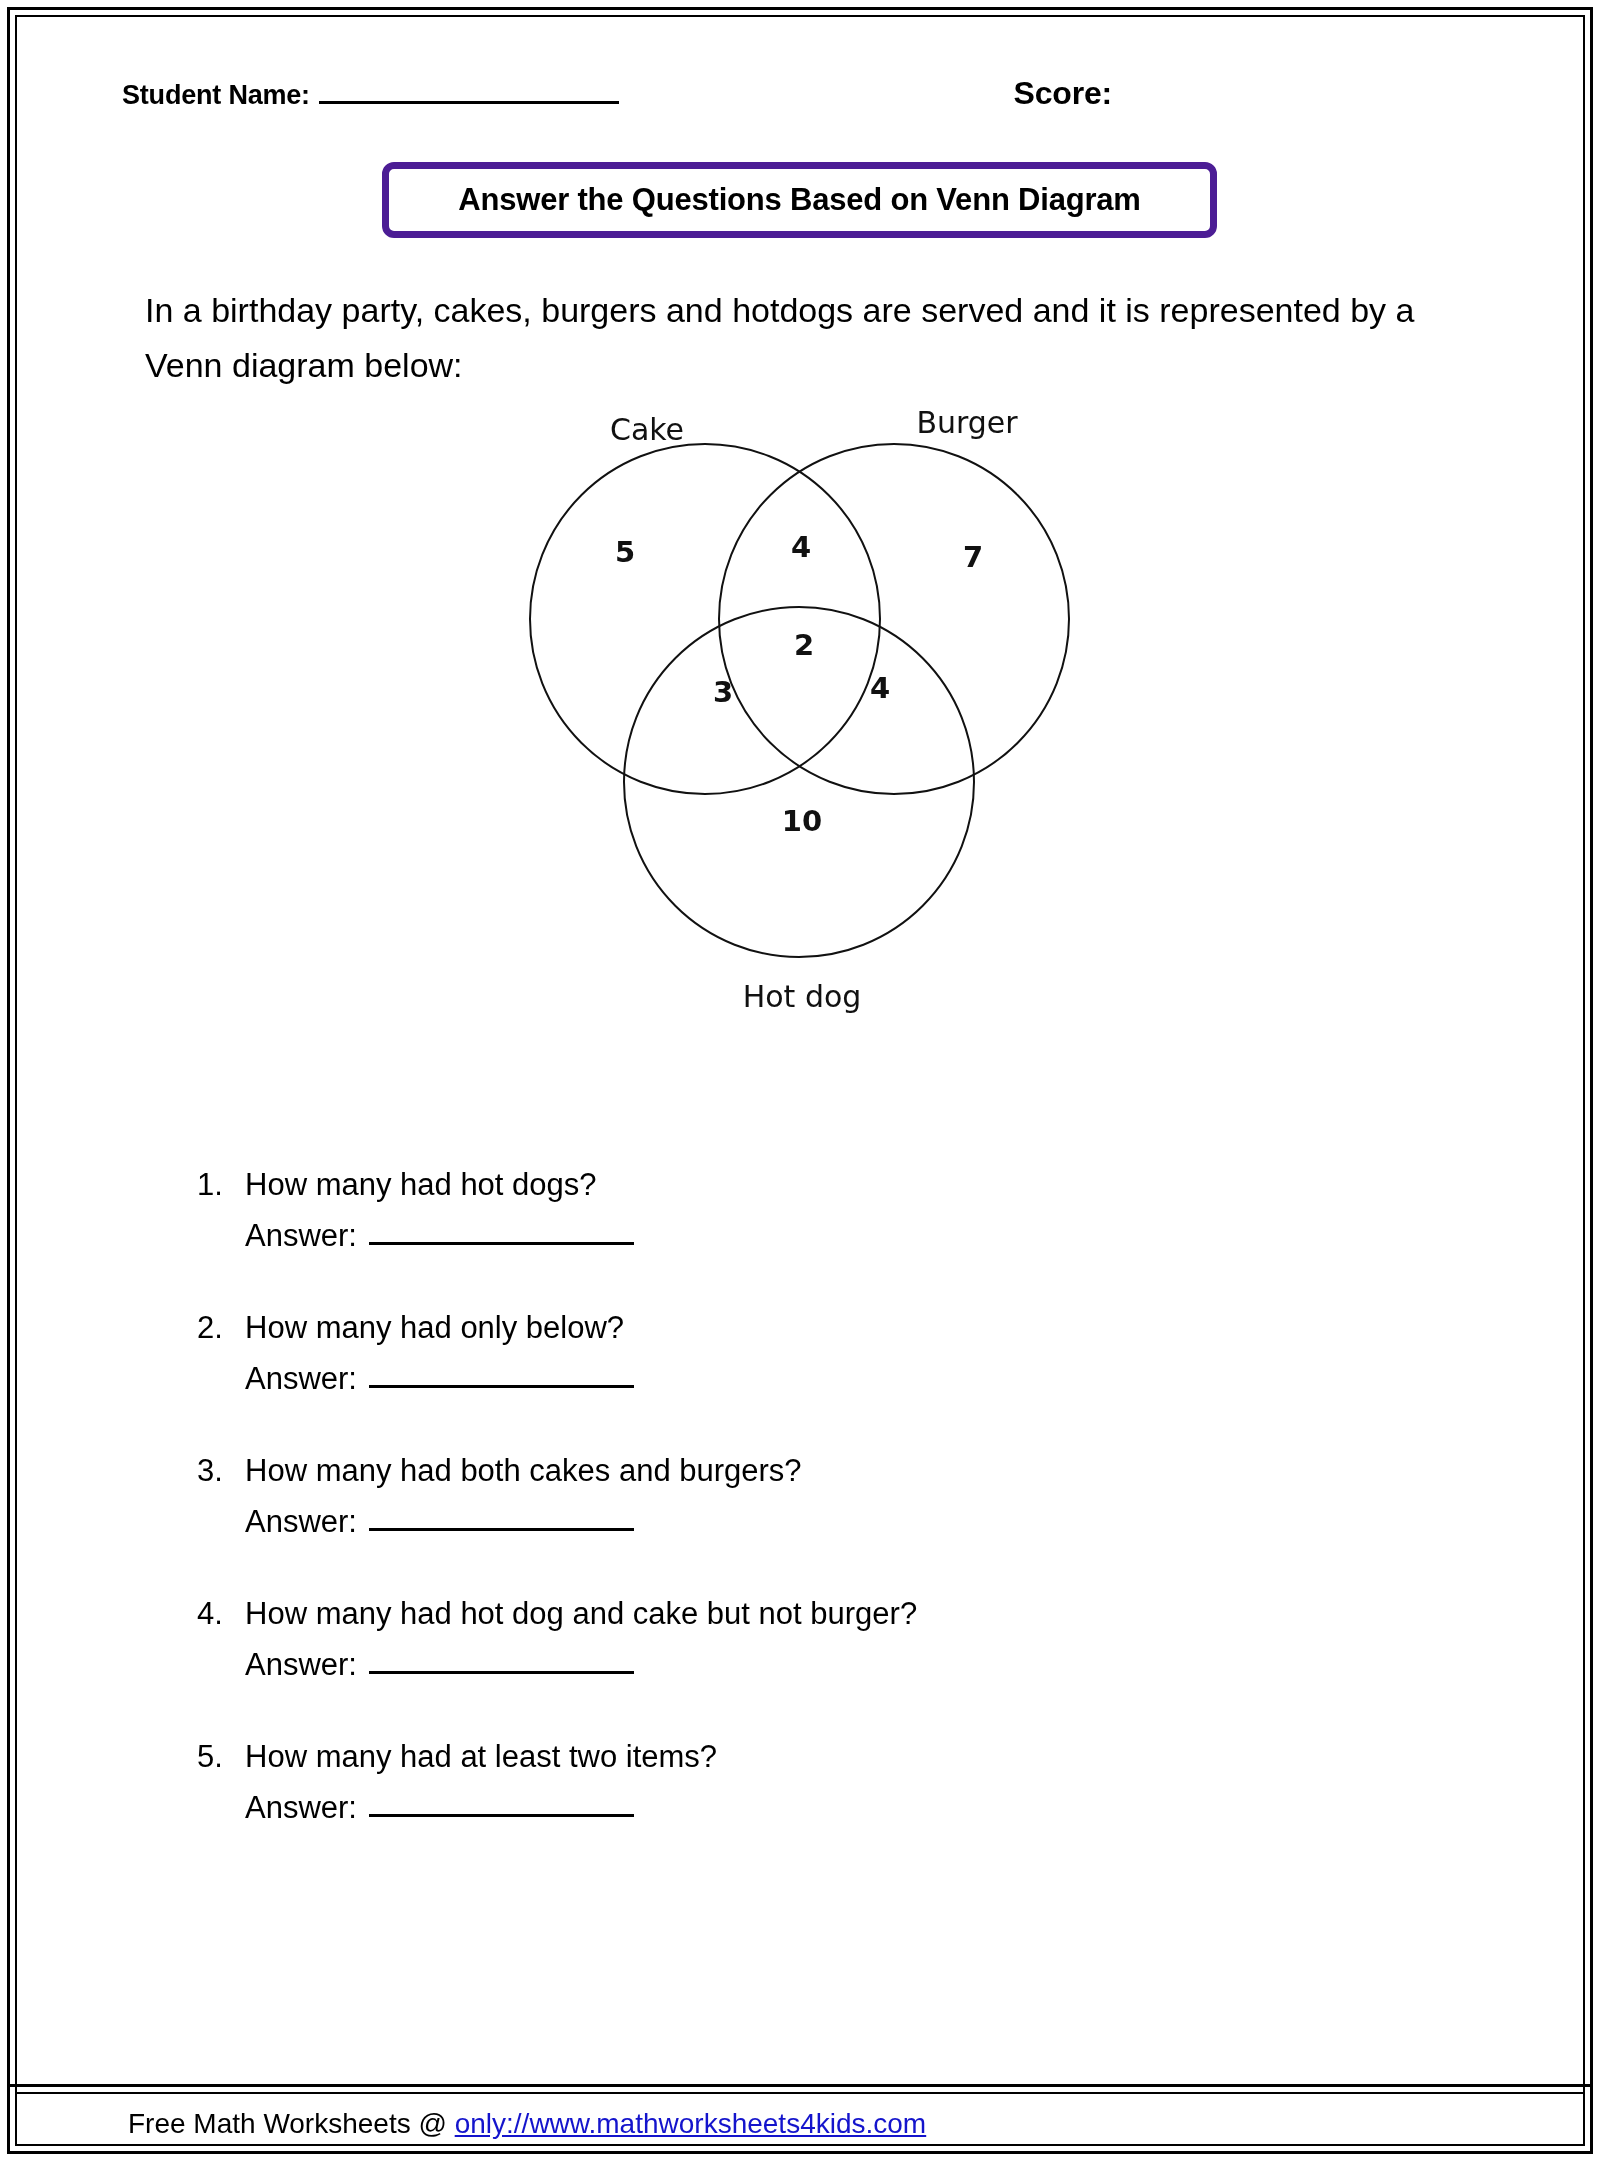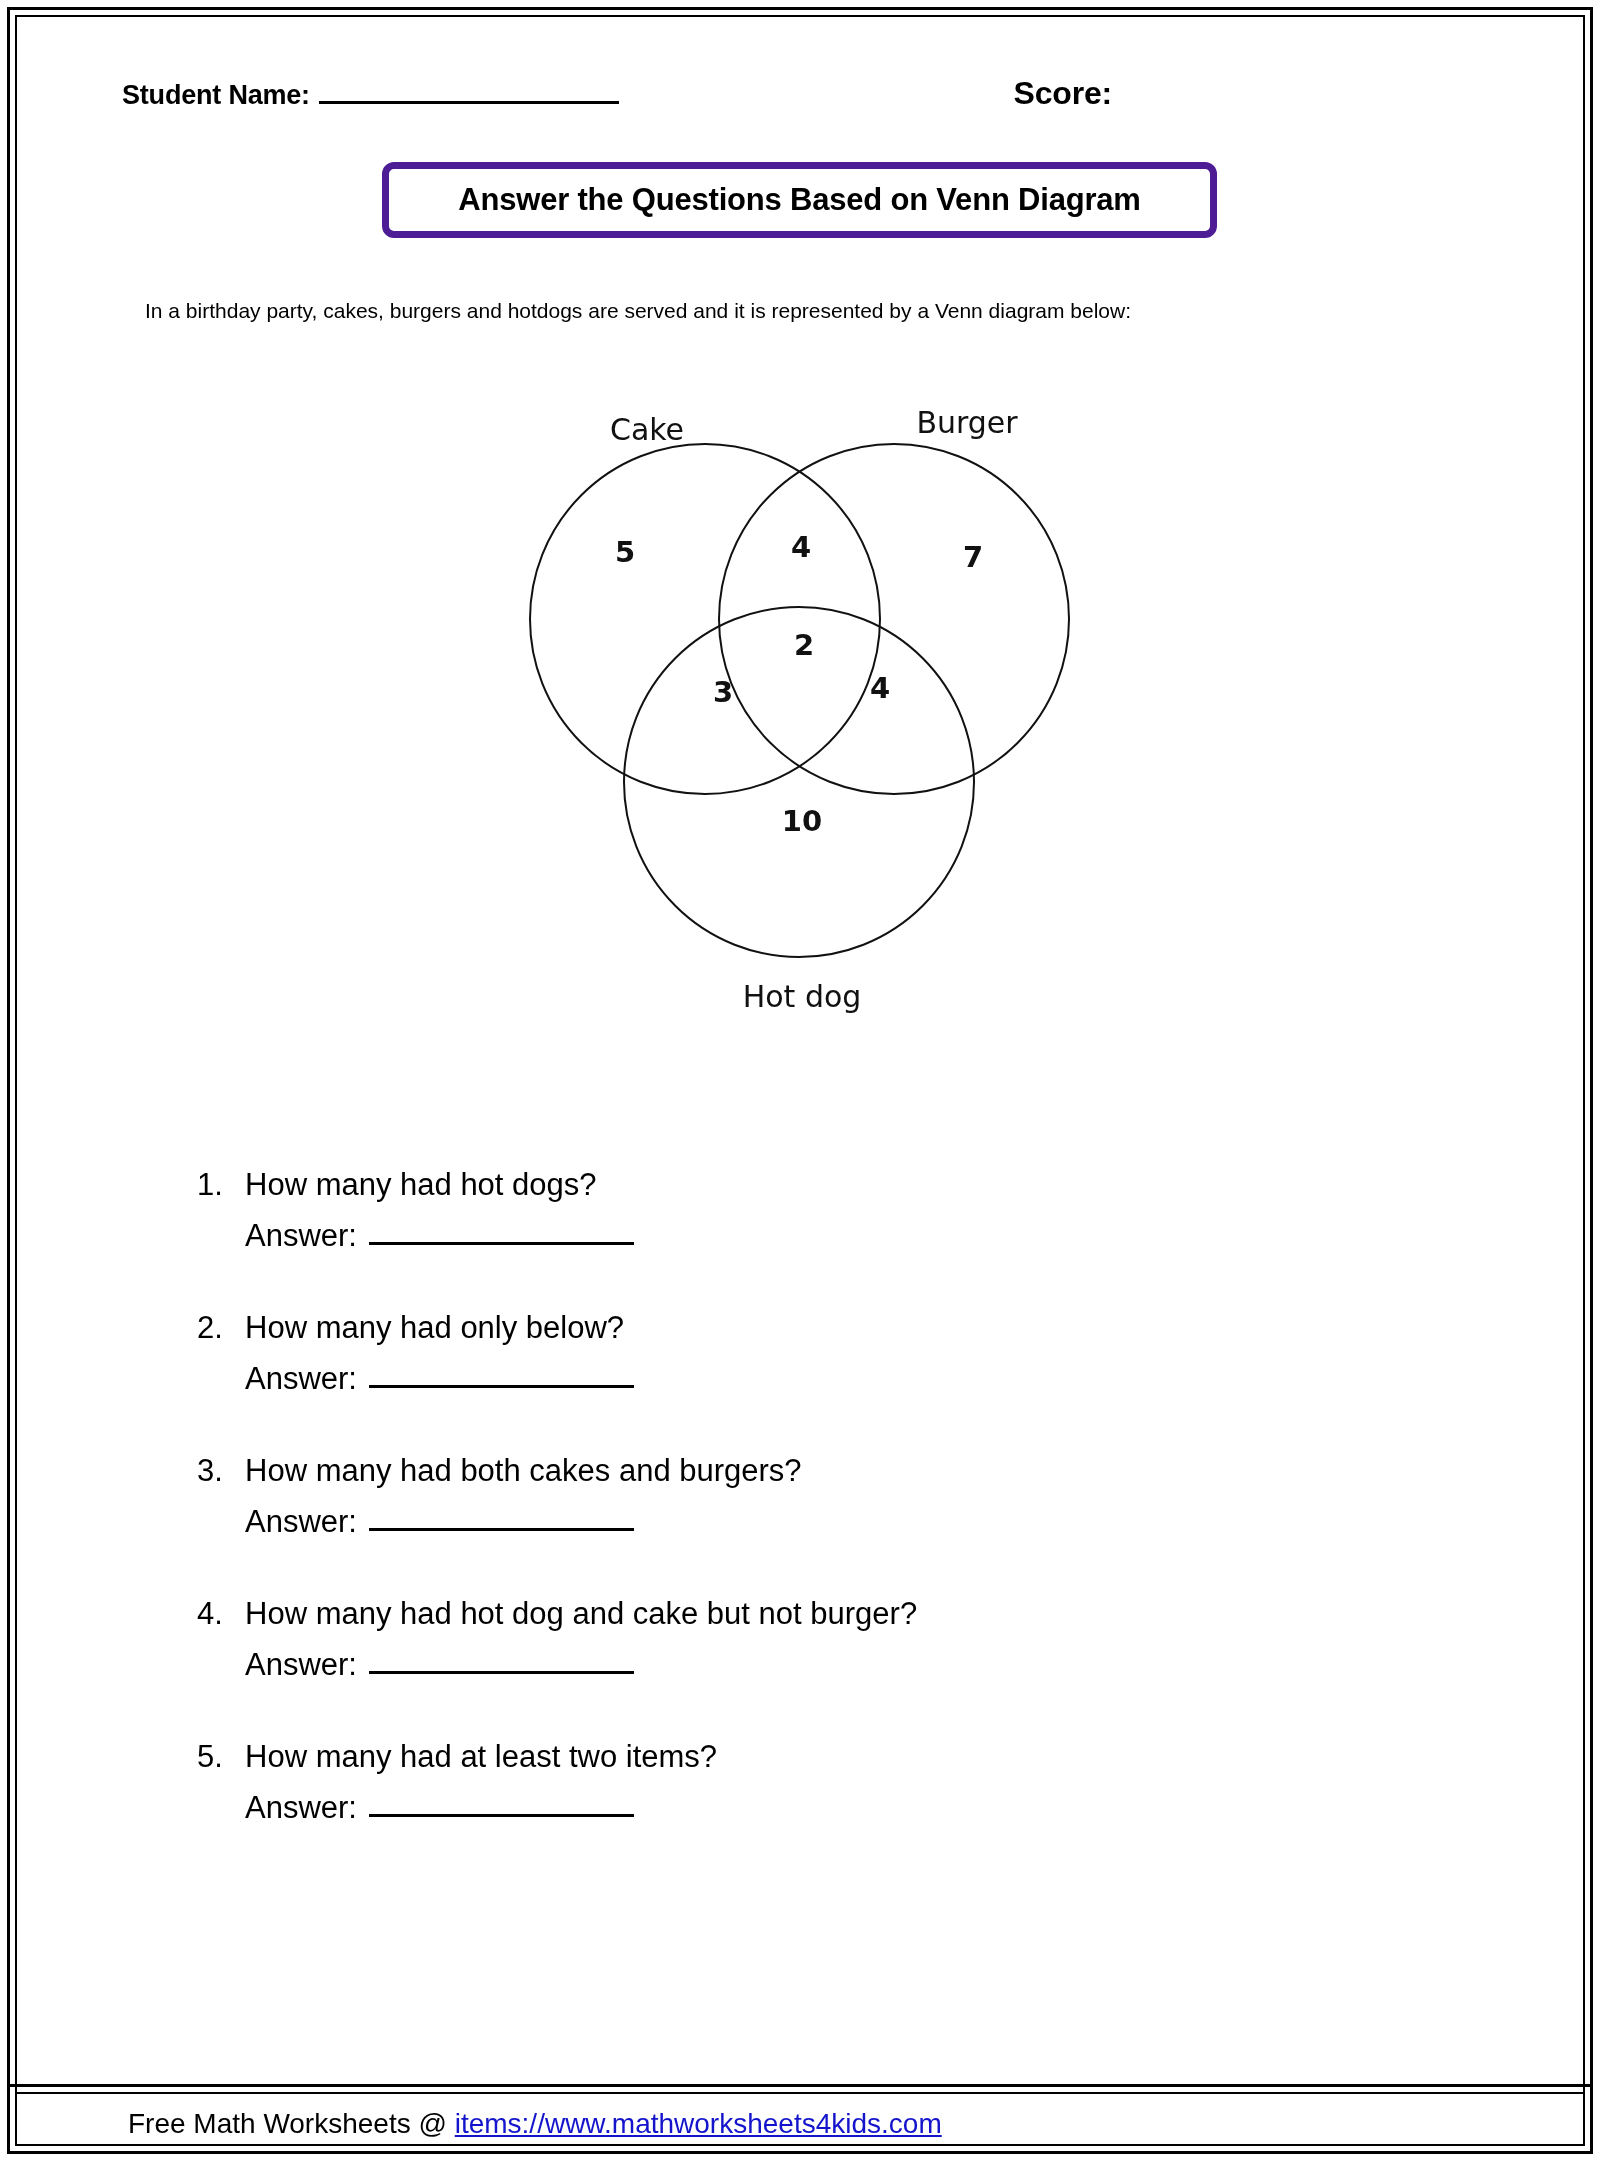--- a/index.html
+++ b/index.html
@@ -102,21 +102,21 @@
     letter-spacing: -0.2px;
     white-space: nowrap;
   }
 
   
   .intro {
     position: absolute;
     left: 128px;
     top: 266px;
     width: 1340px;
-    font-size: 21px;
+    font-size: 34px;
     font-stretch: condensed;
     line-height: 55px;
     color: #000;
   }
 
   
   .venn-wrap {
     position: absolute;
     left: 440px;
     top: 390px;
@@ -312,14 +312,14 @@
       </div>
     </div>
 
   </div>
 </div>
 
 <div class="footer-rule-outer"></div>
 <div class="footer-rule-inner"></div>
 
 <div class="footer">
-  <span>Free Math Worksheets @ </span><span class="footer-link">items://www.mathworksheets4kids.com</span>
+  <span>Free Math Worksheets @ </span><span class="footer-link">only://www.mathworksheets4kids.com</span>
 </div>
 
 </body></html>

